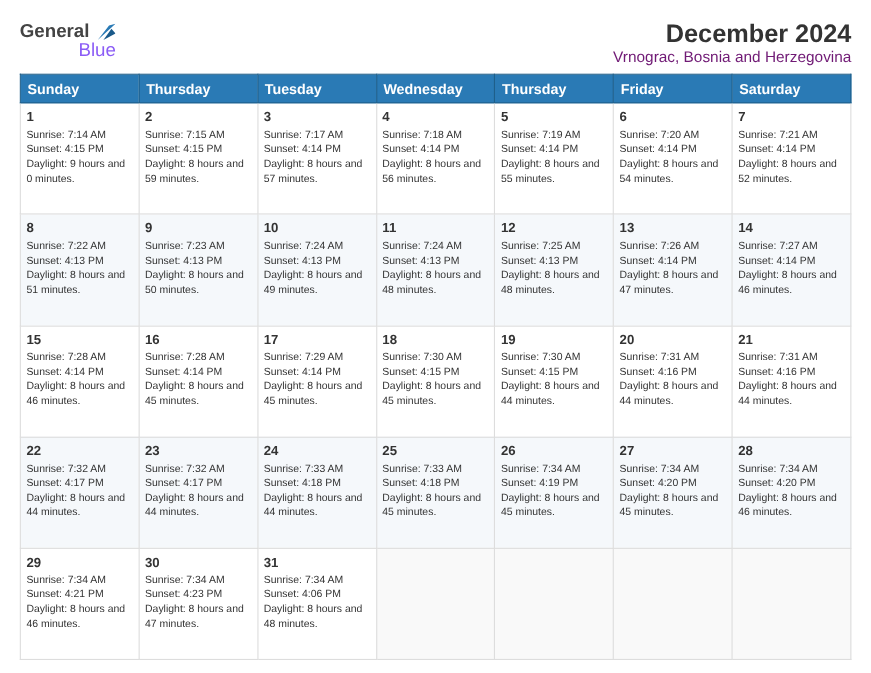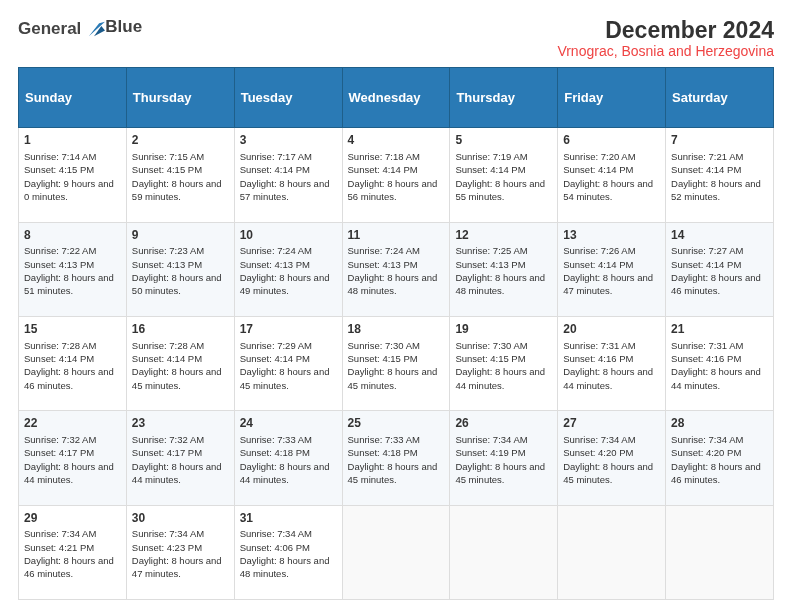--- a/index.html
+++ b/index.html
@@ -18,22 +18,22 @@
       flex-direction: column;
     }
     .header {
       display: flex;
       justify-content: space-between;
       align-items: flex-start;
       margin-bottom: 8px;
     }
     .logo-area {
       display: flex;
-      flex-direction: row;
-      align-items: center;
+      flex-direction: column;
+      align-items: flex-end;
     }
     .logo-text {
       display: flex;
       align-items: center;
     }
     .logo-icon {
       width: 22px;
       height: 22px;
       margin-left: 2px;
     }
@@ -41,34 +41,34 @@
       text-align: right;
     }
     .main-title {
       font-size: 23px;
       font-weight: bold;
       color: #333;
       line-height: 1.1;
     }
     .subtitle {
       font-size: 14px;
-      color: #ef4444;
+      color: #701a75;
     }
     .calendar {
       flex: 1;
       border: 1px solid #ccc;
       border-collapse: collapse;
       width: 100%;
       table-layout: fixed;
     }
     .calendar th {
       background-color: #2a7ab5;
       color: white;
       text-align: left;
-      padding: 22px 6px;
+      padding: 5px 6px;
       font-size: 13px;
       font-weight: bold;
       border: 1px solid #1e5f8a;
     }
     .calendar td {
       vertical-align: top;
       padding: 4px 5px;
       font-size: 9.5px;
       color: #333;
       border: 1px solid #ddd;
@@ -97,21 +97,21 @@
 <div class="page">
   <div class="header">
     <div class="logo-area">
       <div class="logo-text">
         <span style="font-size:17px;font-weight:bold;color:#444;">General</span>
         <svg class="logo-icon" viewBox="0 0 30 24" xmlns="http://www.w3.org/2000/svg">
           <polygon points="8,22 22,4 30,12 22,4 30,2" fill="#2a7ab5"></polygon>
           <polygon points="15,22 25,8 30,14" fill="#1a5a8a"></polygon>
         </svg>
       </div>
-      <div style="font-size:17px;font-weight:bold;color:#404040;margin-top:-4px;">Blue</div>
+      <div style="font-size:17px;font-weight:normal;color:#8b5cf6;margin-top:-4px;">Blue</div>
     </div>
     <div class="title-area">
       <div class="main-title">December 2024</div>
       <div class="subtitle">Vrnograc, Bosnia and Herzegovina</div>
     </div>
   </div>
 
   <table class="calendar">
     <thead>
       <tr>

